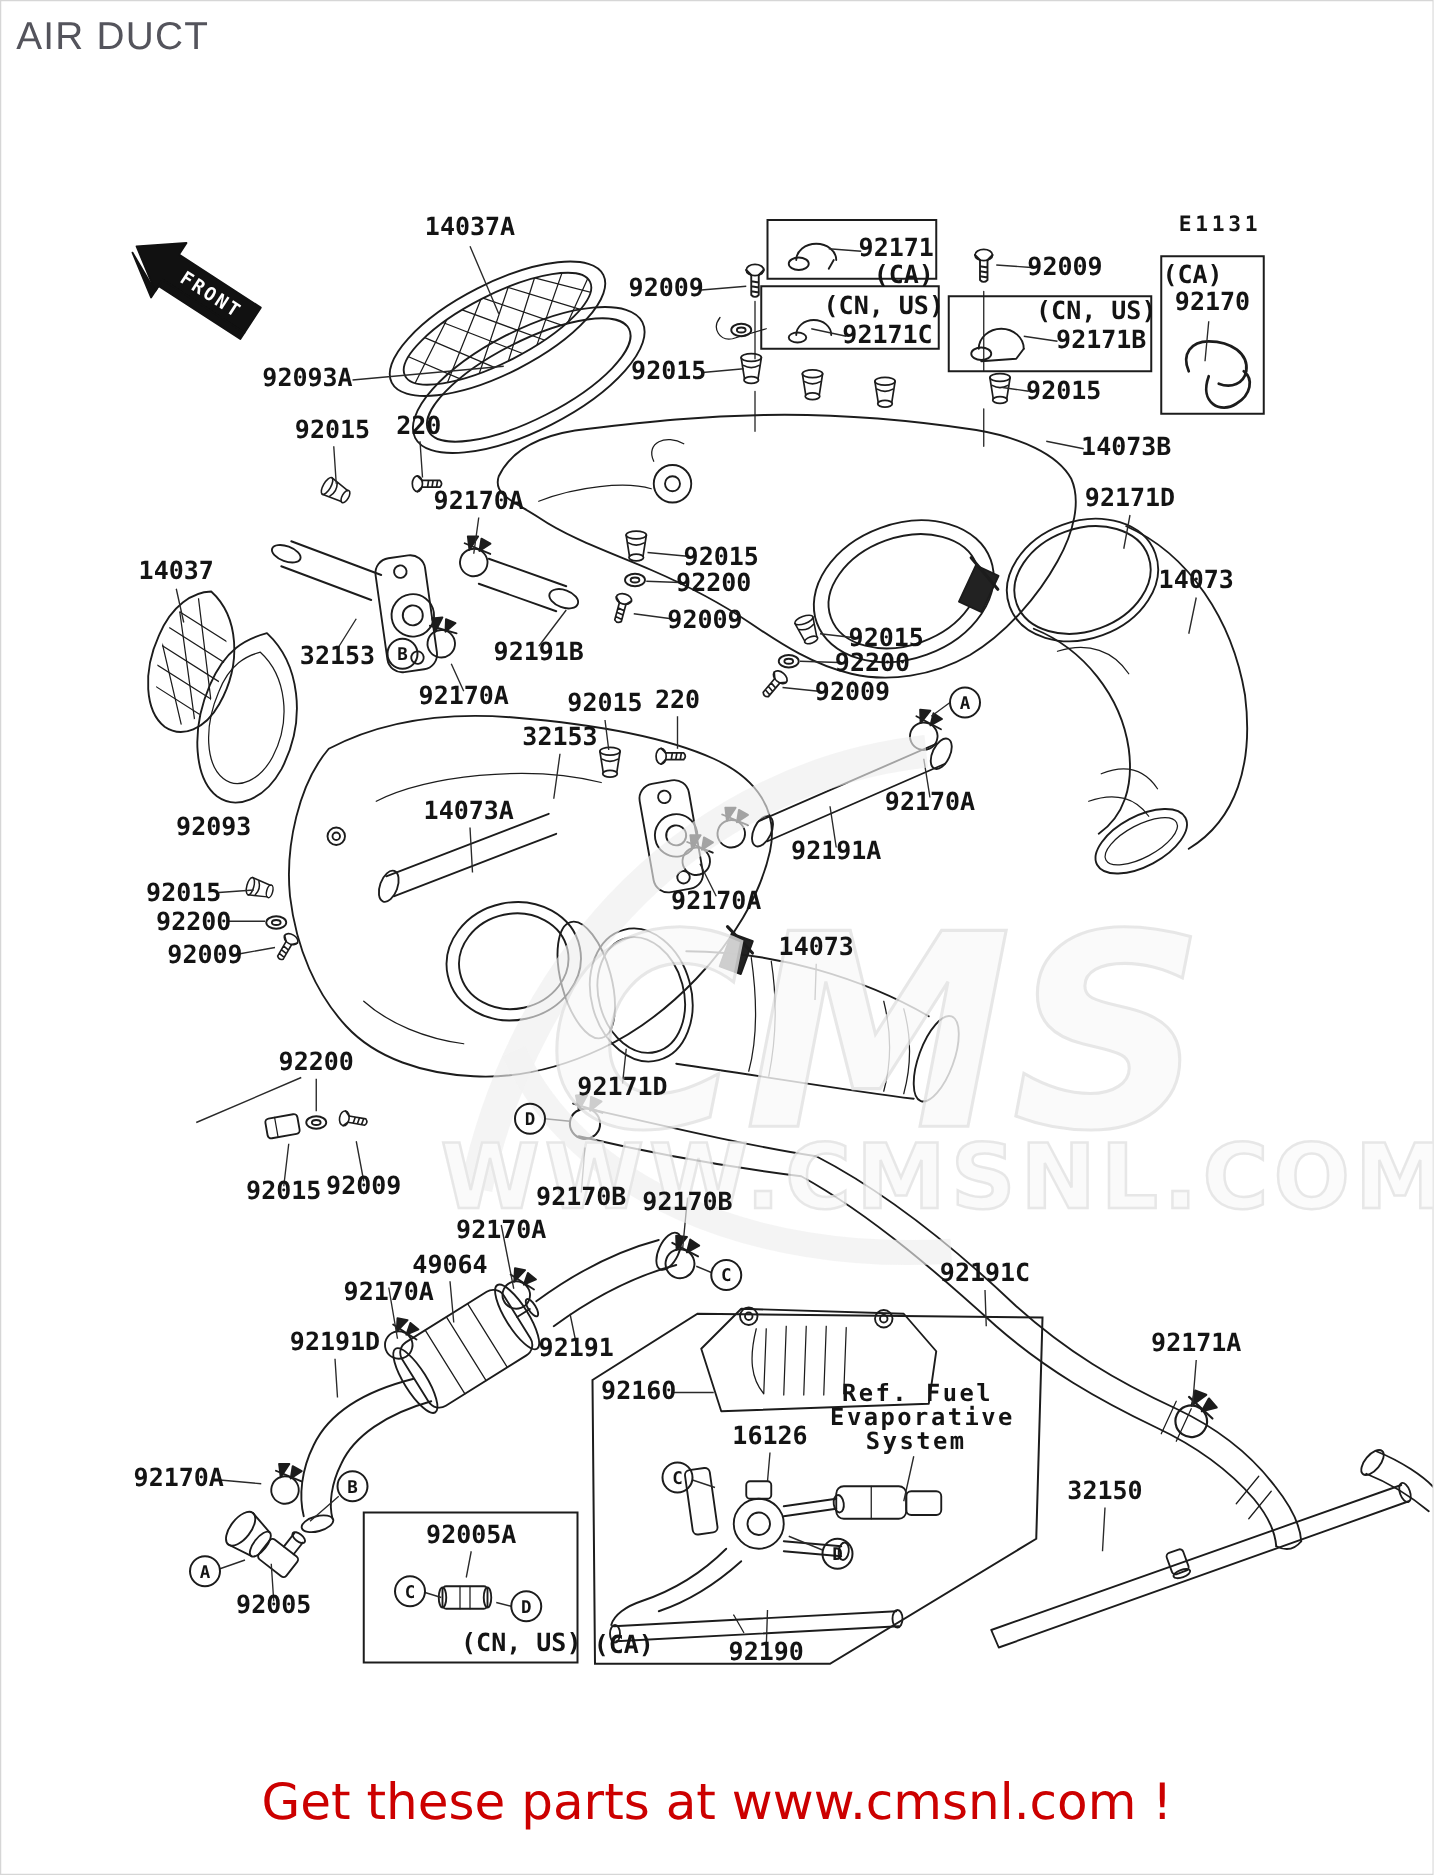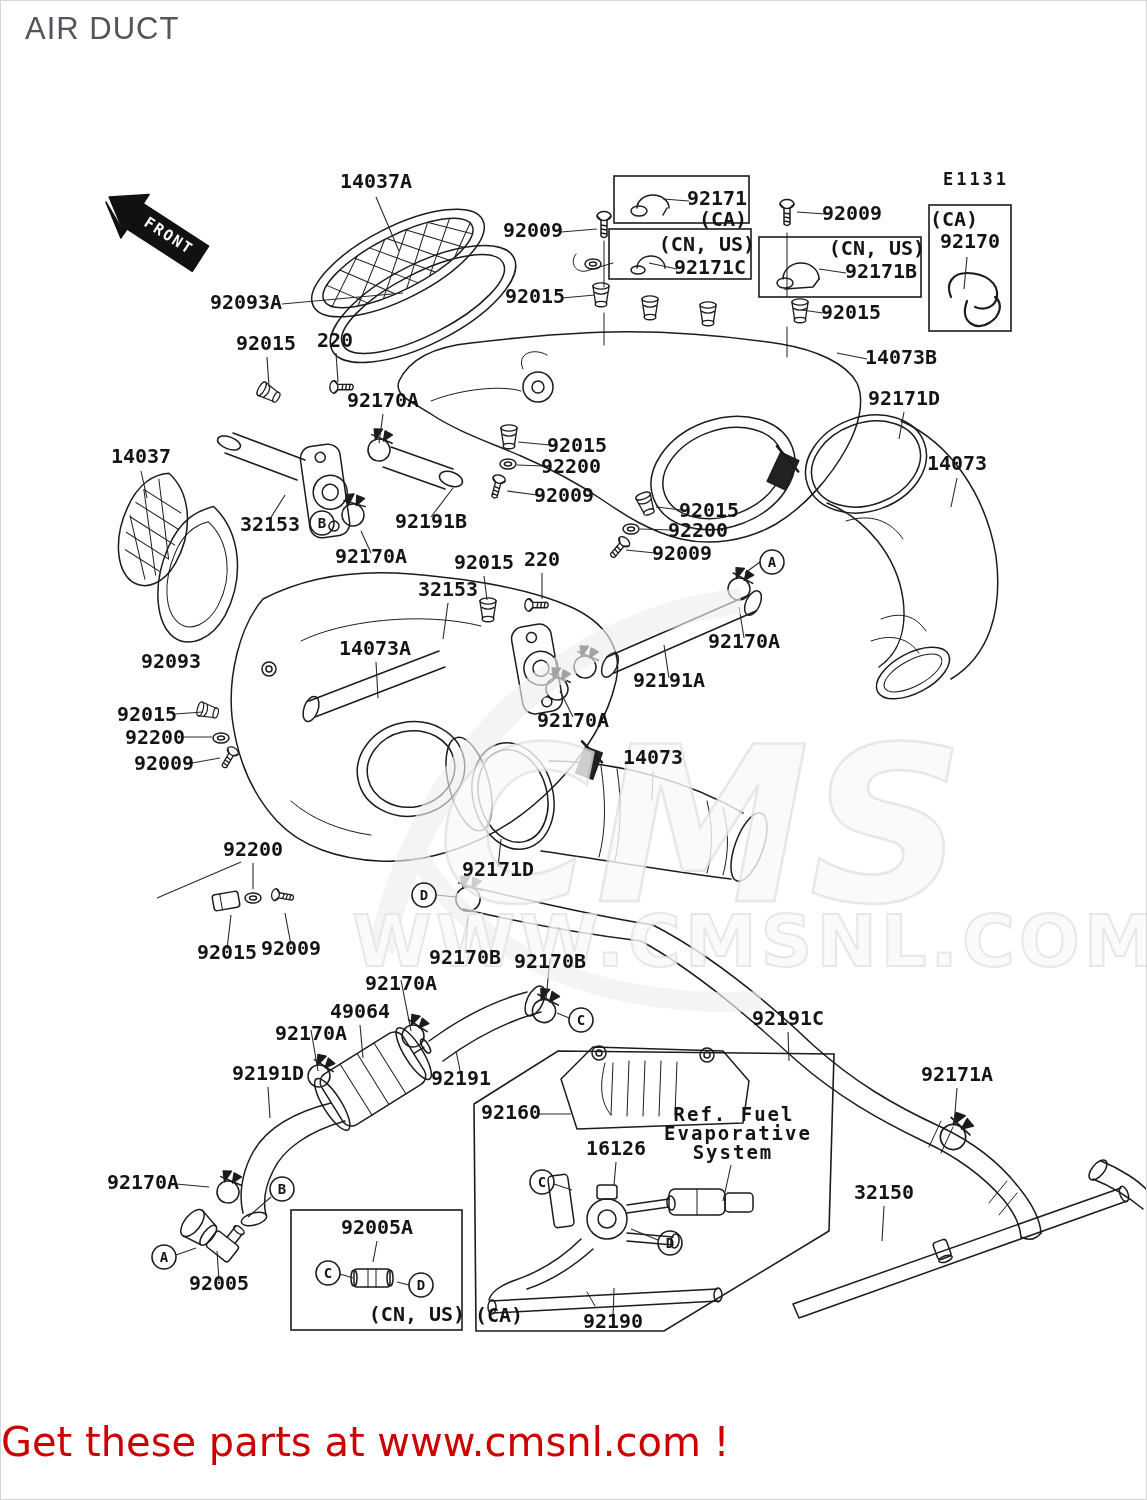--- a/index.html
+++ b/index.html
@@ -1,21 +1,21 @@
 <!DOCTYPE html>
 <html><head>
 <meta charset="utf-8">
 <style>
   html,body{margin:0;padding:0;background:#fff;}
   .canvas{position:relative;width:1147px;height:1500px;background:#fff;
           border:1px solid #d6d6d6;box-sizing:border-box;overflow:hidden;
           font-family:"DejaVu Sans Mono",monospace;}
-  .page-title{position:absolute;left:24px;top:10px;font-family:"Liberation Sans",sans-serif;
+  .page-title{position:absolute;left:12px;top:10px;font-family:"Liberation Sans",sans-serif;
           font-size:31px;color:#54545c;letter-spacing:1px;}
-  .footer{position:absolute;left:0;top:1418px;width:100%;
+  .footer{position:absolute;left:0;top:1418px;width:100%;text-align:center;
           font-family:"DejaVu Sans",sans-serif;font-size:40px;color:#cc0000;}
   svg{position:absolute;left:0;top:0;}
   .art{stroke:#1c1c1c;stroke-width:1.5;fill:none;stroke-linecap:round;stroke-linejoin:round;}
   .thin{stroke-width:1;}
   .lead{stroke:#2a2a2a;stroke-width:1.1;fill:none;}
   .boxes rect,.boxes polygon{stroke:#1c1c1c;stroke-width:1.6;fill:none;}
   .lbl{font-family:"DejaVu Sans Mono",monospace;font-weight:bold;fill:#141414;}
   .wm{opacity:.8;}
 </style>
 </head>

